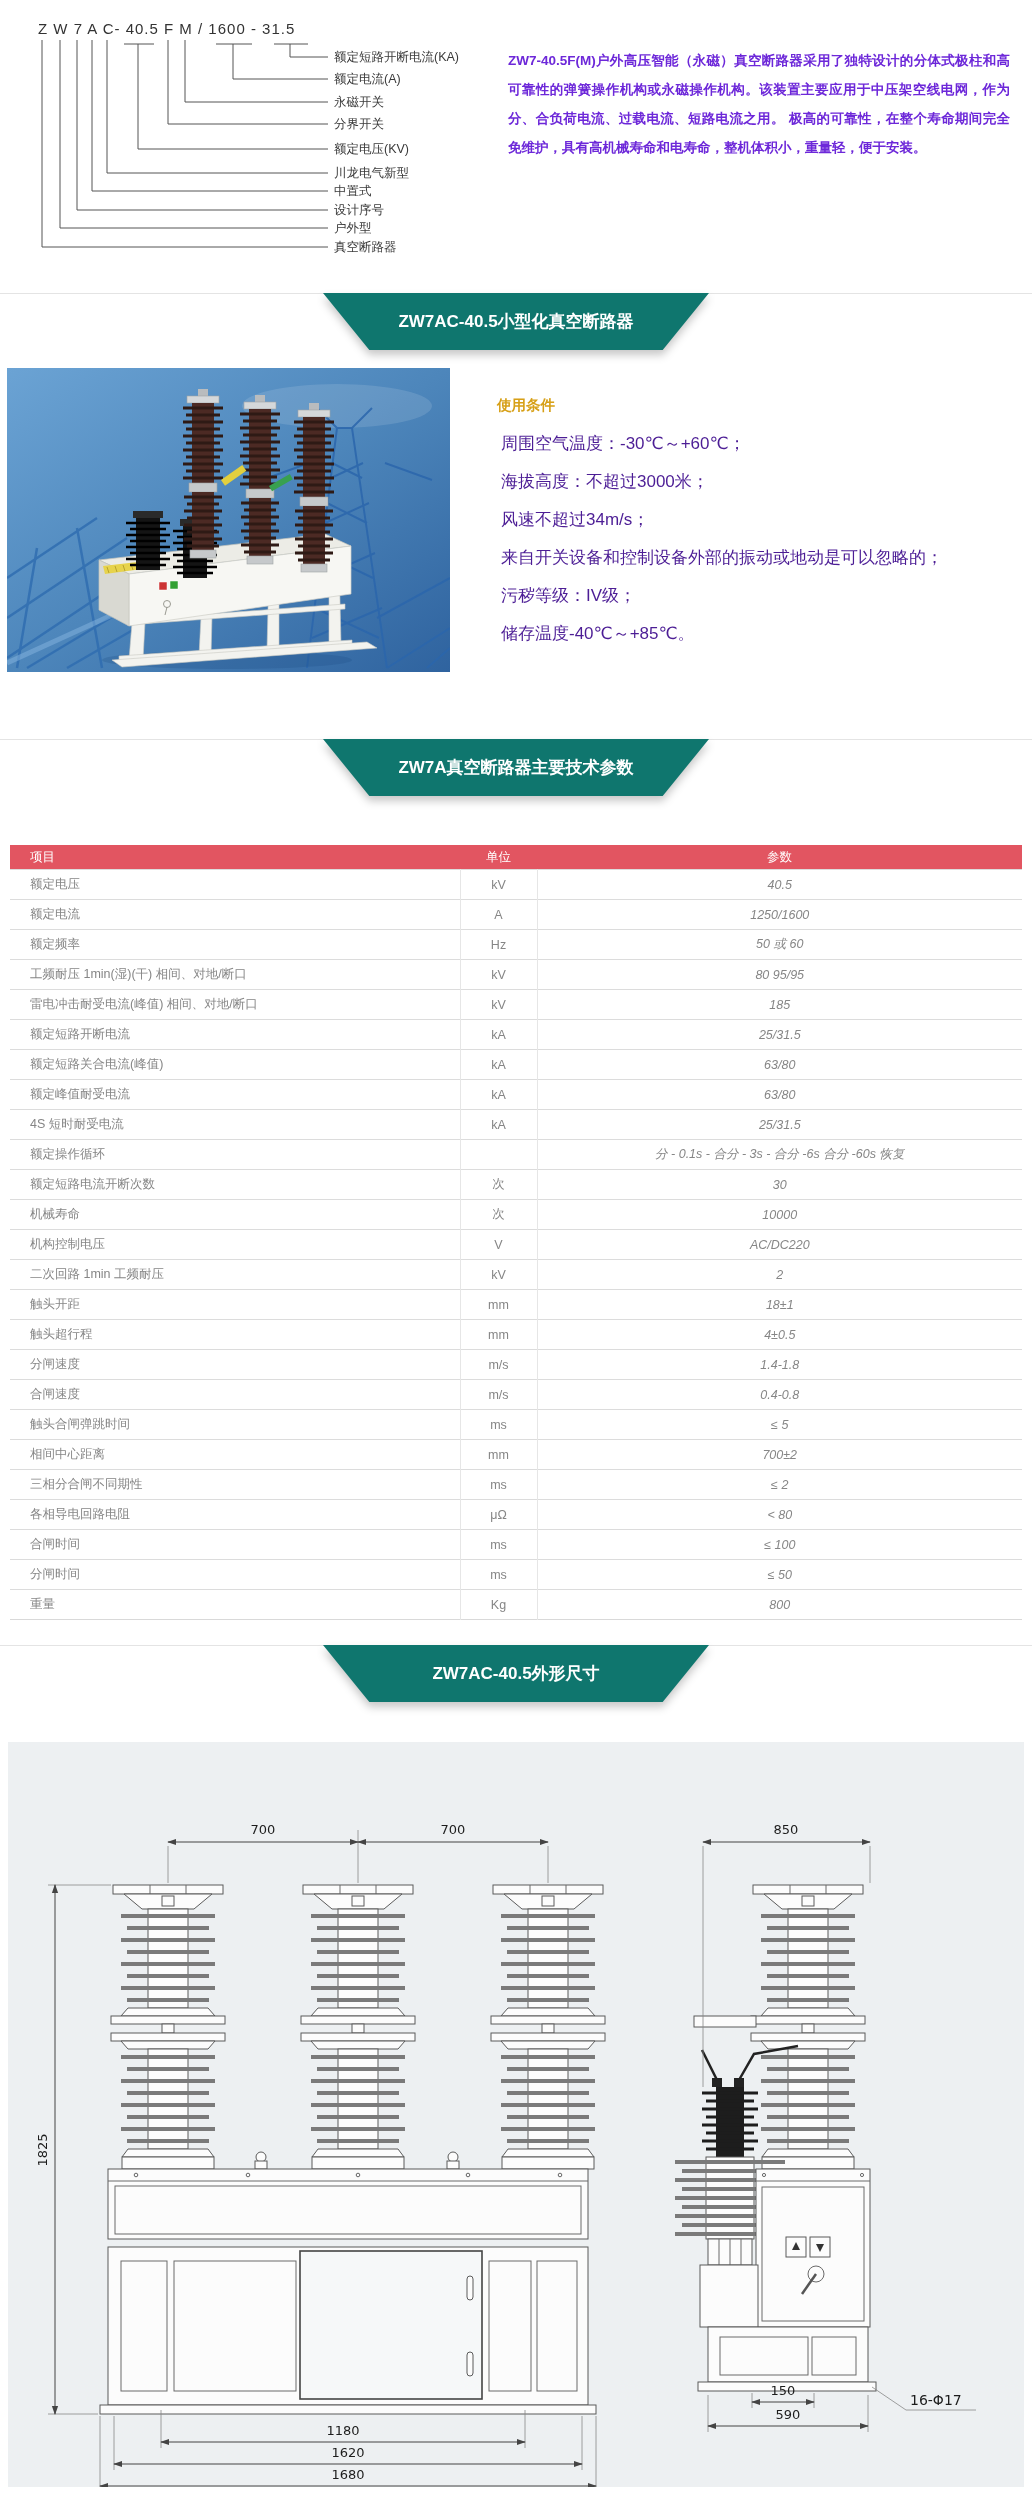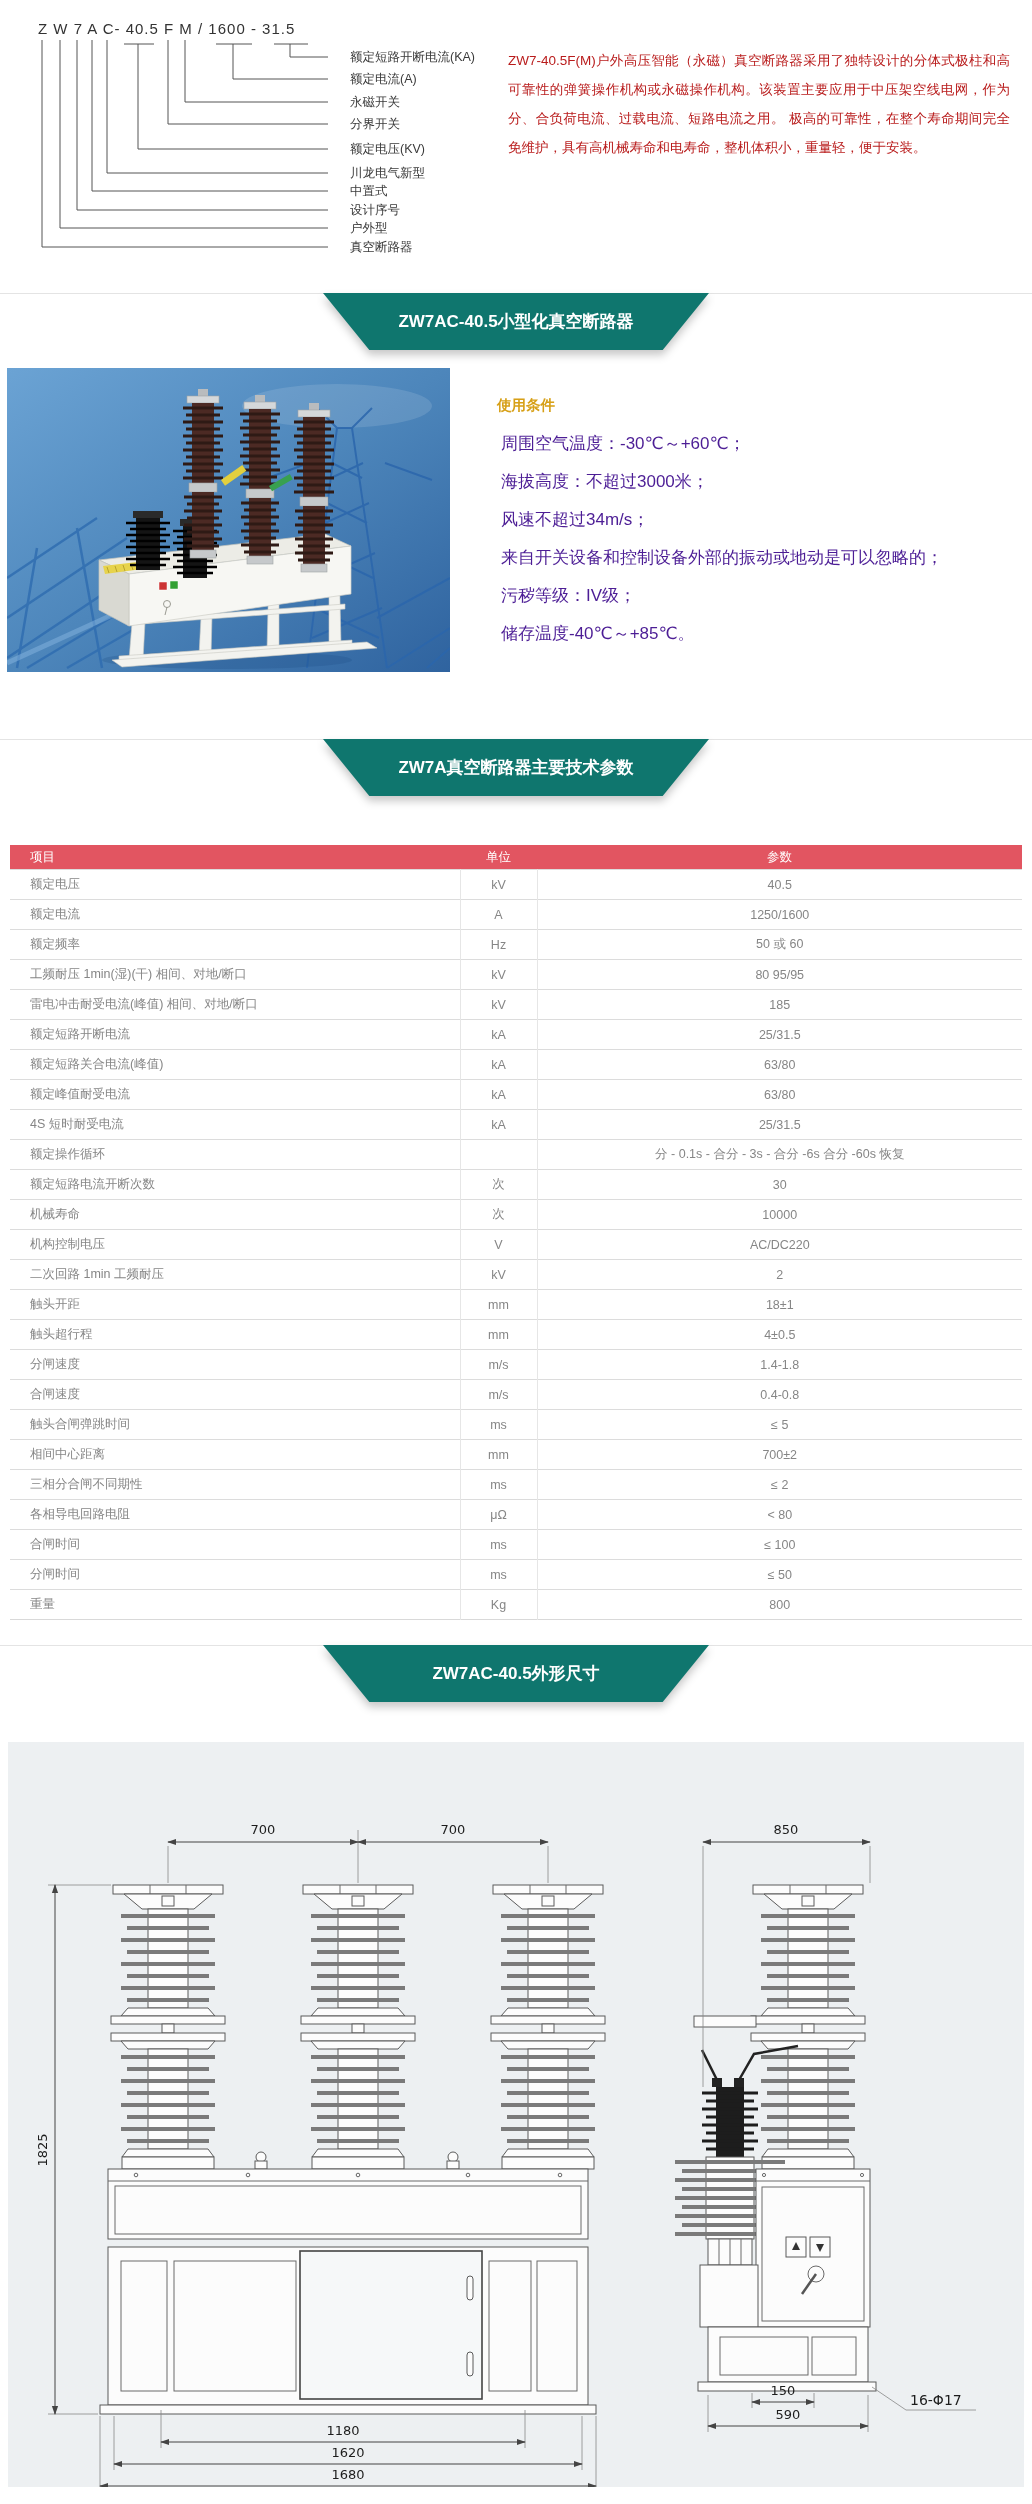--- a/index.html
+++ b/index.html
@@ -3,25 +3,25 @@
 <meta charset="utf-8">
 <style>
   html,body{margin:0;padding:0;background:#fff;}
   #page{position:relative;width:1032px;height:2504px;background:#fff;overflow:hidden;
         font-family:"Liberation Sans","DejaVu Sans",sans-serif;}
 
   
   .model-box{position:absolute;left:28px;top:14px;width:480px;height:262px;}
   .model-code{position:absolute;left:10px;top:6px;font-size:15px;letter-spacing:1px;color:#333;white-space:nowrap;}
   .model-svg{position:absolute;left:0;top:0;}
-  .m-label{position:absolute;left:322px;height:16px;line-height:16px;font-size:12.5px;color:#3a3a3a;white-space:nowrap;}
+  .m-label{position:absolute;left:306px;height:16px;line-height:16px;font-size:12.5px;color:#3a3a3a;white-space:nowrap;}
 
   
   .intro{position:absolute;left:508px;top:46px;width:502px;font-size:13.5px;line-height:29px;
-         color:#b91c1c;text-align:justify;}
+         color:#6d28d9;text-align:justify;font-weight:bold;}
 
   
   .banner-row{position:absolute;left:0;width:1032px;height:60px;}
   .rule{position:absolute;left:0;top:0;width:1032px;height:1px;background:#e4e4e4;}
   .trap-wrap{position:absolute;left:323px;top:0;width:386px;filter:drop-shadow(0 5px 4px rgba(0,0,0,.22));}
   .trap{height:57px;background:#0f766e;clip-path:polygon(0 0,100% 0,88% 100%,12% 100%);
         color:#fff;font-weight:bold;font-size:17px;text-align:center;line-height:57px;}
 
   
   .photo{position:absolute;left:7px;top:368px;width:443px;height:304px;}
@@ -32,21 +32,21 @@
   .usage-item{position:absolute;left:4px;font-size:17px;color:#4c1d95;white-space:nowrap;}
 
   
   .spec-table{position:absolute;left:10px;top:845px;width:1012px;border-collapse:collapse;
               font-size:12.5px;color:#868686;border-bottom:1px solid #d9d9d9;}
   .spec-table th{background:#e25561;color:#fff;font-weight:normal;height:22px;font-size:12.5px;}
   .spec-table th:first-child{text-align:left;padding-left:20px;}
   .spec-table td{height:27px;border-top:1px solid #dcdcdc;}
   .spec-table td:nth-child(1){padding-left:20px;text-align:left;border-right:1px solid #e6e6e6;}
   .spec-table td:nth-child(2){text-align:center;border-right:1px solid #e6e6e6;margin-top:21px;}
-  .spec-table td:nth-child(3){text-align:center;}
+  .spec-table td:nth-child(3){text-align:center;font-style:italic;}
 
   
   .drawing{position:absolute;left:8px;top:1742px;}
   .w{fill:#fcfcfc;stroke:#5b5b5b;stroke-width:1;}
   .fin{stroke:#7a7a7a;stroke-width:4;fill:none;}
   .thin{fill:none;stroke:#6a6a6a;stroke-width:1;}
   .dim{stroke:#444;stroke-width:1;fill:none;marker-start:url(#arr);marker-end:url(#arr);}
   .ext{stroke:#888;stroke-width:.8;fill:none;}
   .dtx{font:13px "DejaVu Sans",sans-serif;fill:#1d1d1d;}
 </style>

